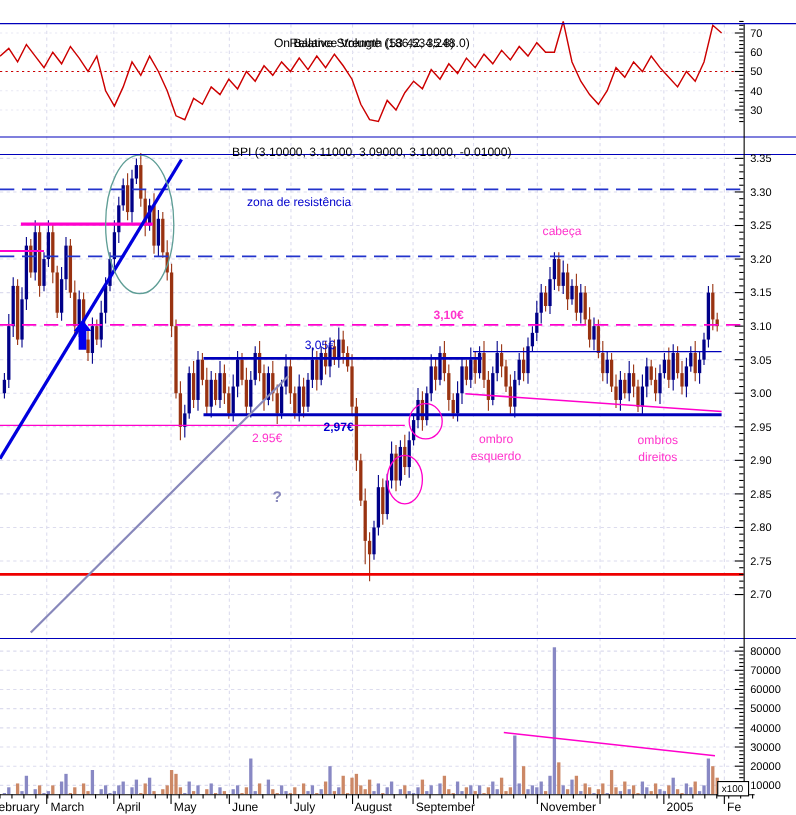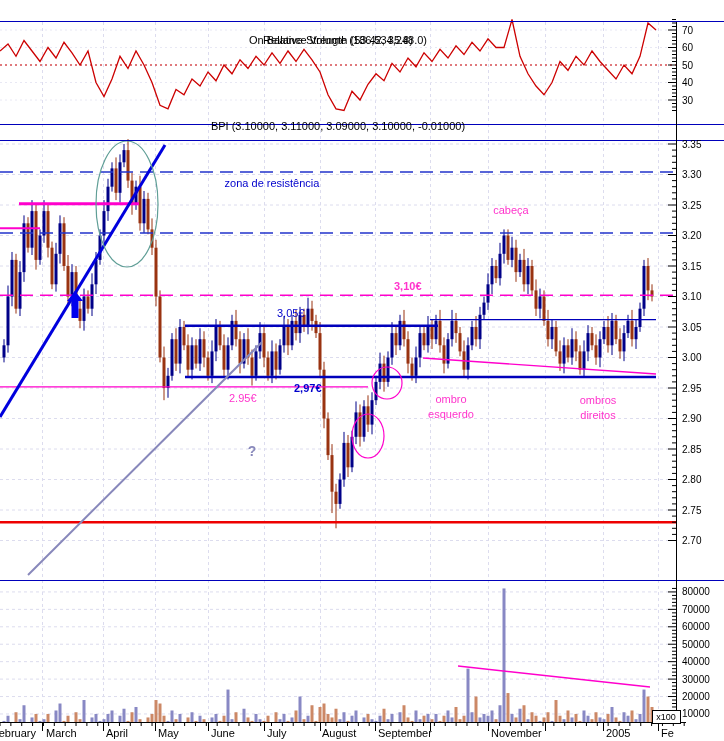--- a/index.html
+++ b/index.html
@@ -3,21 +3,21 @@
 <meta charset="utf-8">
 <style>
   html,body{margin:0;padding:0;background:#ffffff;}
   #screen{position:relative;width:724px;height:741px;background:#ffffff;overflow:hidden;
           font-family:"Liberation Sans",sans-serif;}
   #chart-svg{position:absolute;left:0;top:0;}
   .title-band{position:absolute;left:0;width:676px;text-align:center;pointer-events:none;}
   .title-band span{position:absolute;left:0;width:100%;text-align:center;
                    font-size:11px;color:#000;white-space:pre;}
   #indicator-titles{top:6px;height:14px;margin-top:28px;}
-  #price-title{top:120px;height:14px;}
+  #price-title{top:133px;height:14px;}
   svg text{font-family:"Liberation Sans",sans-serif;}
 </style>
 </head>
 <body>
 
 <div id="screen">
 
   <svg id="chart-svg" width="724" height="741">
     <g id="g-seps">
         <line x1="42.5" y1="22" x2="42.5" y2="722" stroke="#dcdcee" stroke-width="1" stroke-dasharray="3,3"></line>

